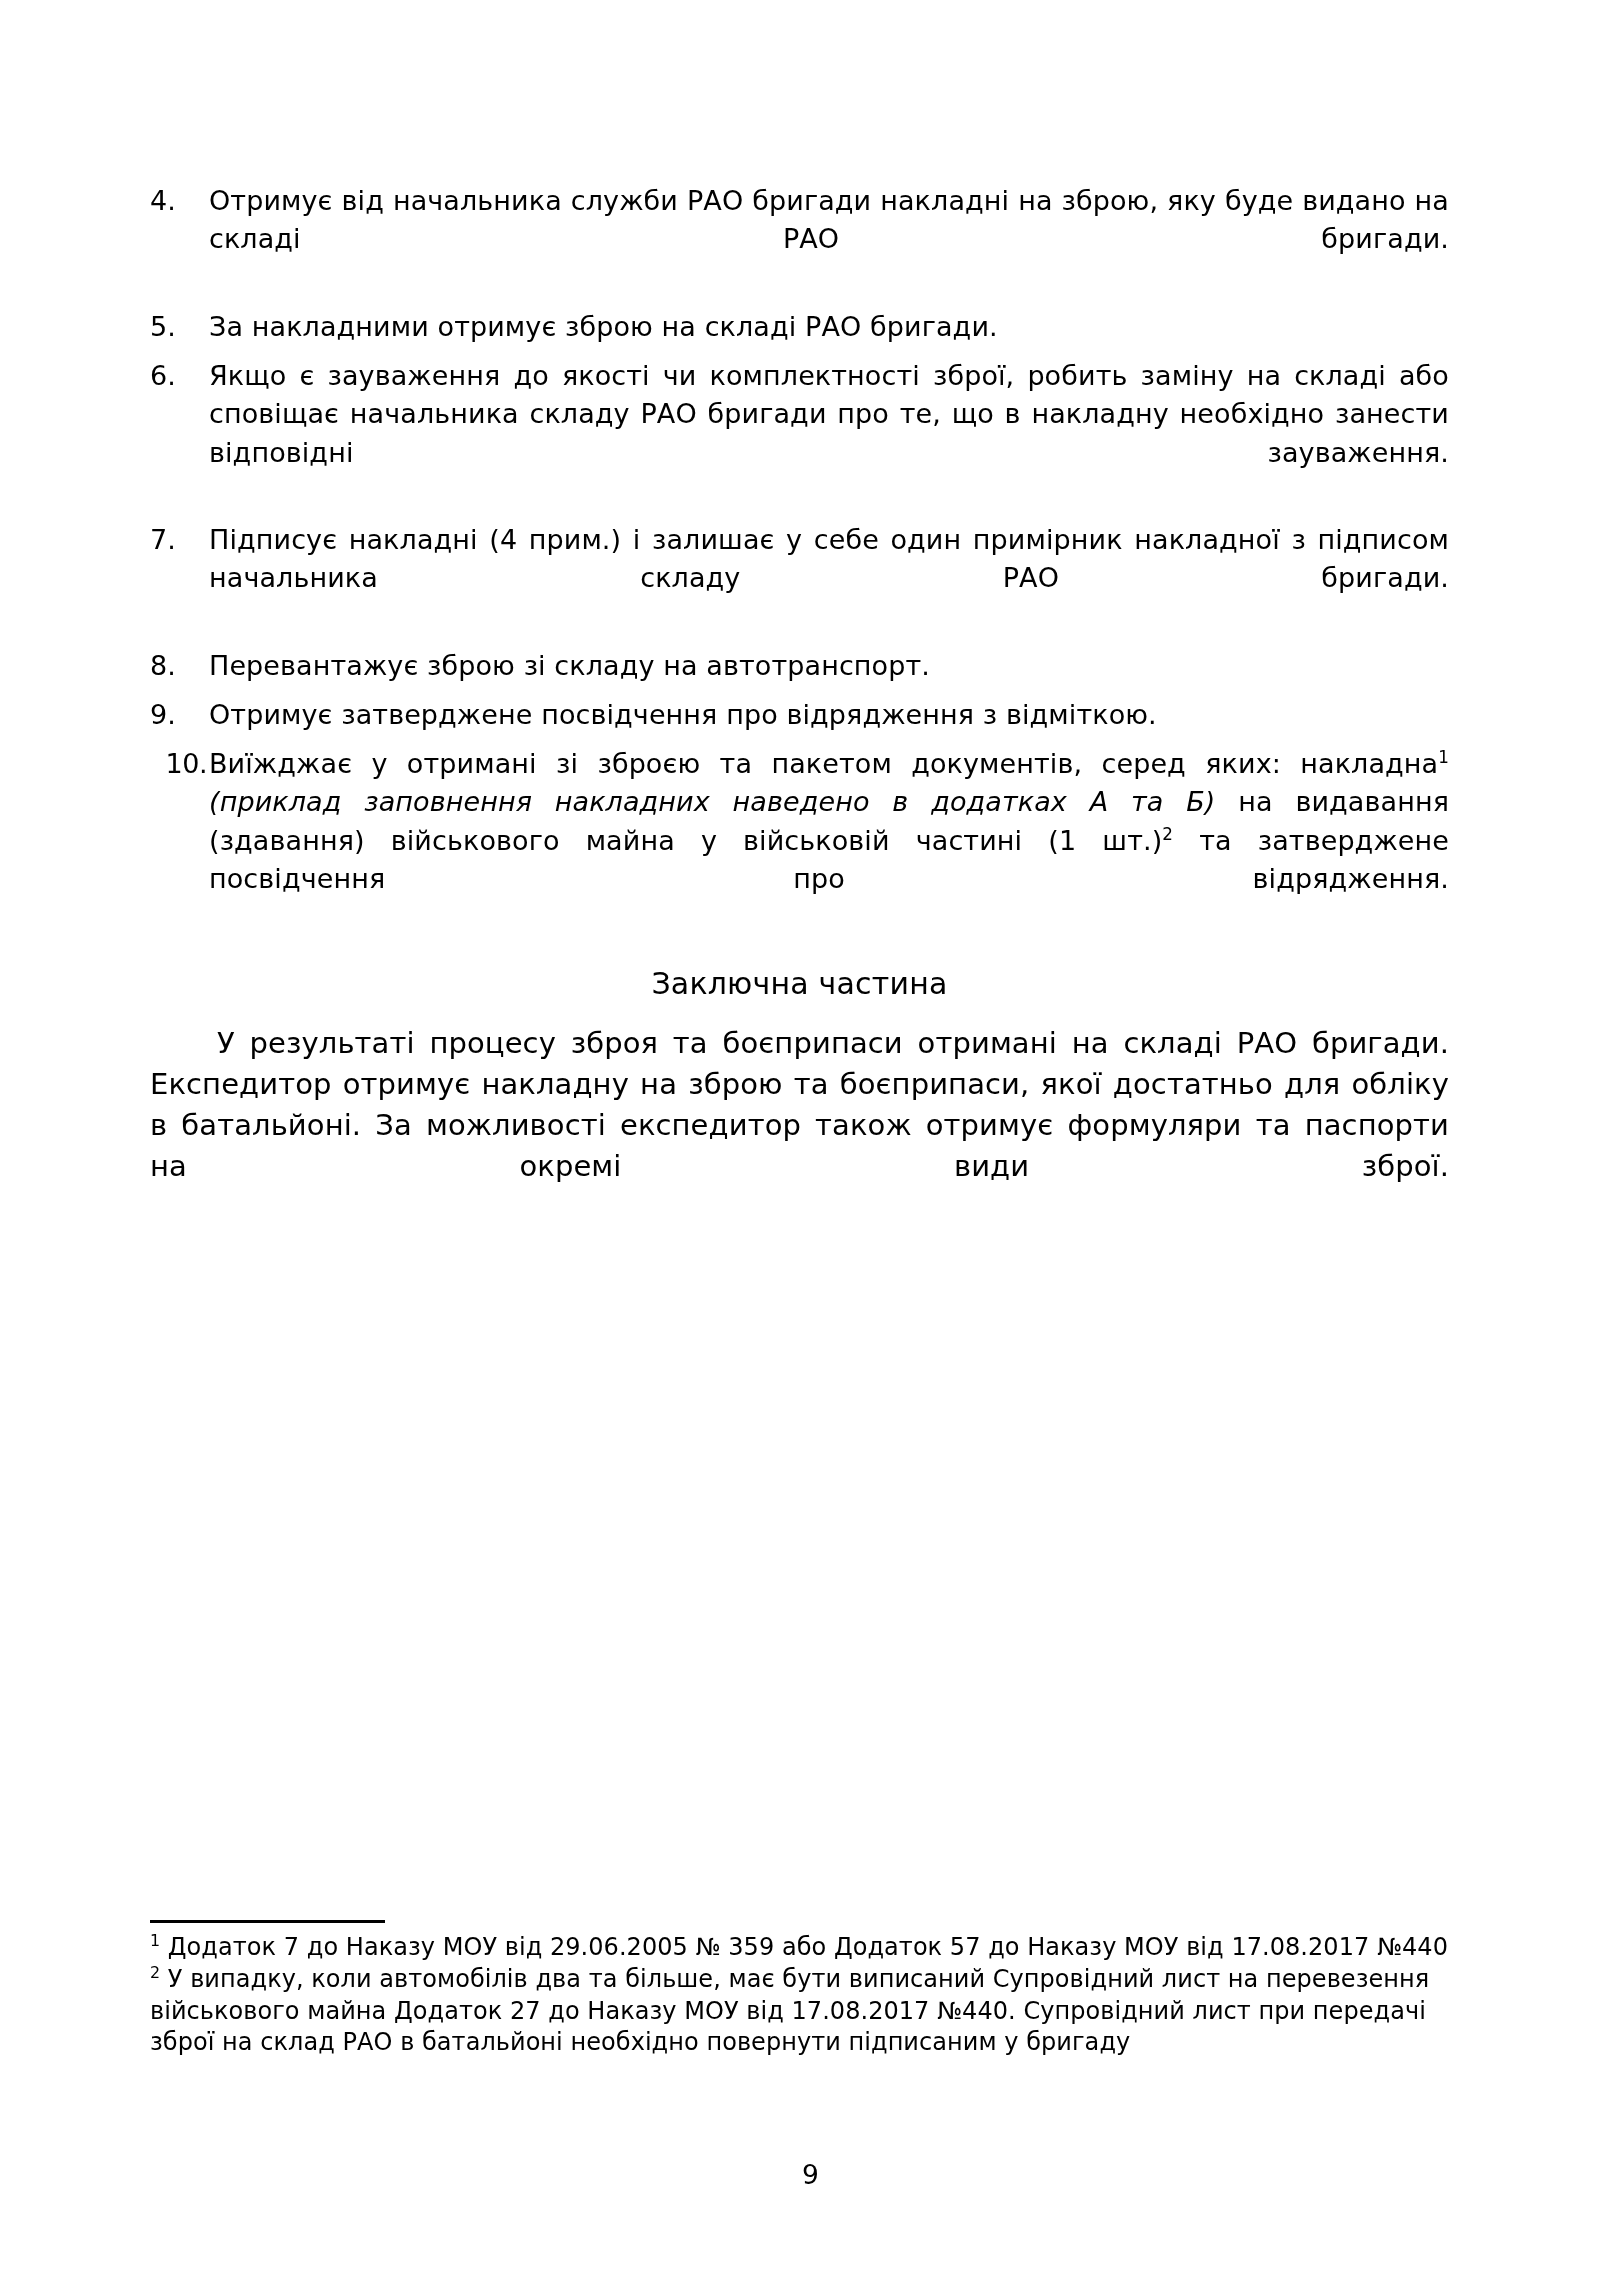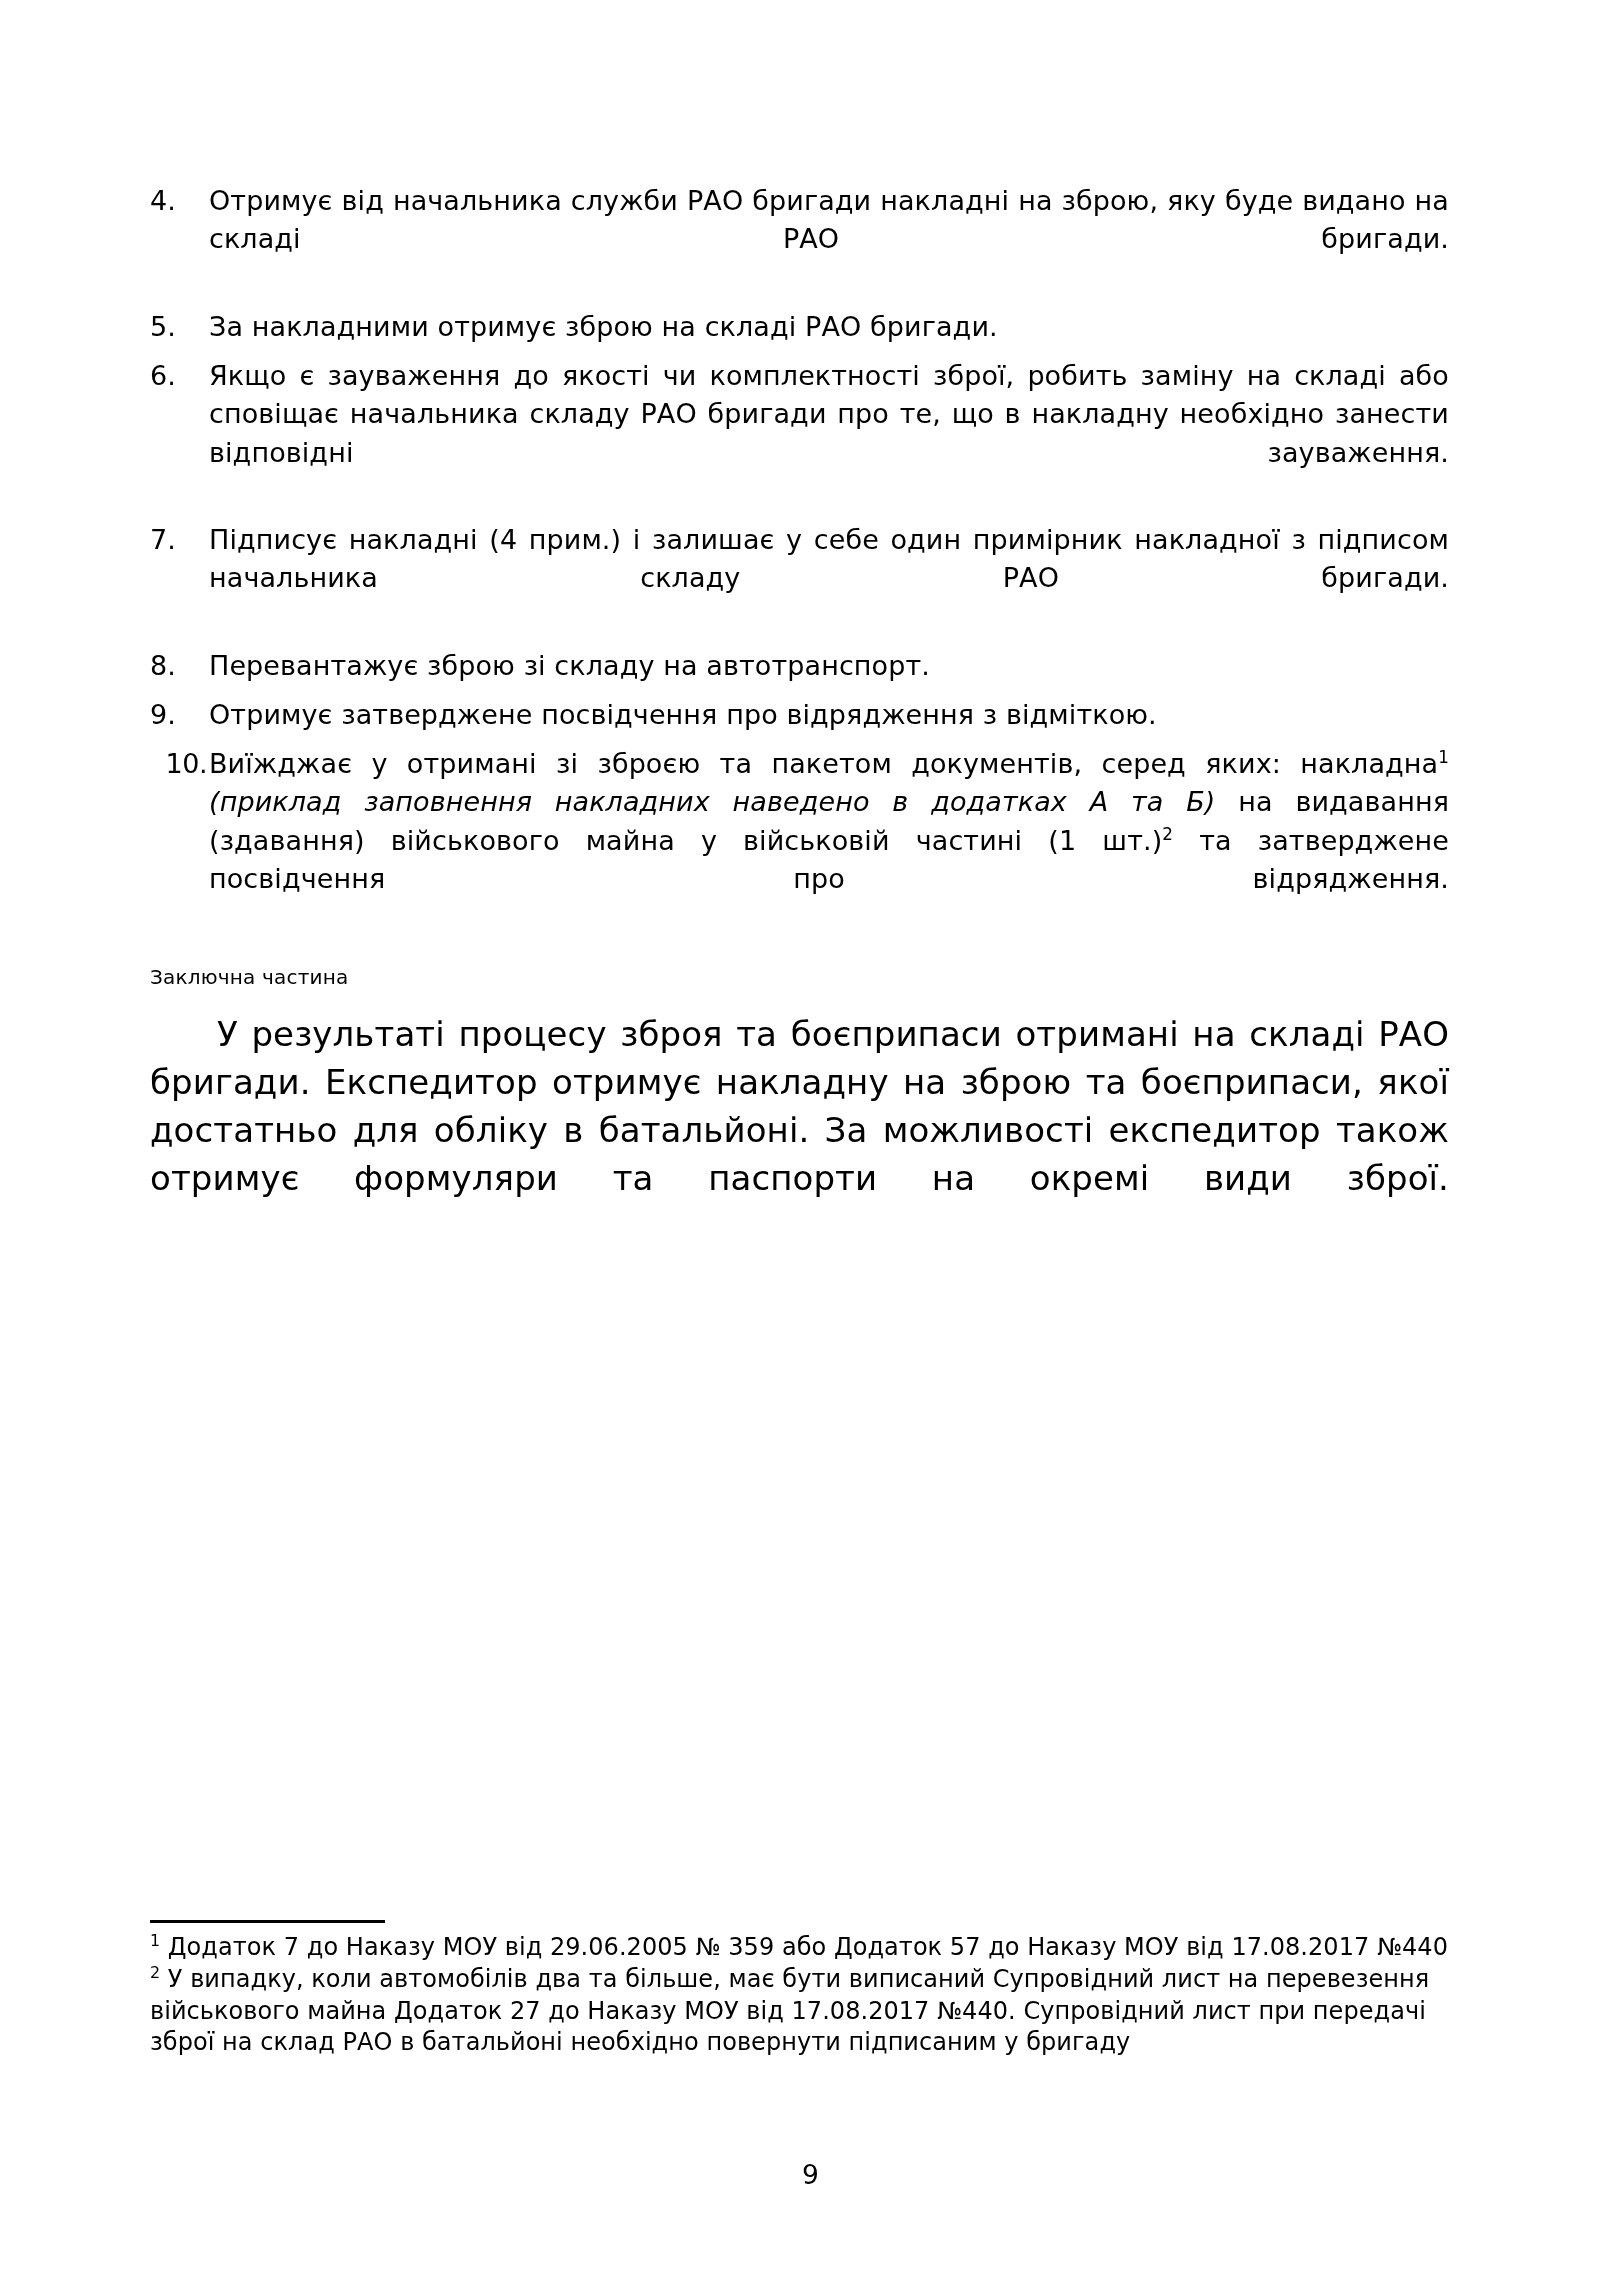--- a/index.html
+++ b/index.html
@@ -72,31 +72,31 @@
     font-weight: normal;
   }
   sup {
     font-size: 0.62em;
     vertical-align: super;
     line-height: 0;
   }
 
   
   h2.section-heading {
-    font-size: 20px;
+    font-size: 30px;
     font-weight: normal;
-    text-align: left;
+    text-align: center;
     margin: 27.4px 0 19.6px 0;
     line-height: 1.3;
     letter-spacing: 0.2px;
   }
 
   
   p.body-par {
-    font-size: 34px;
+    font-size: 29px;
     line-height: 1.42;
     text-align: justify;
     text-justify: inter-word;
     margin: 0;
     text-indent: 67px;
     letter-spacing: 0.1px;
   }
   p.body-par::after {
     content: "";
     display: inline-block;

